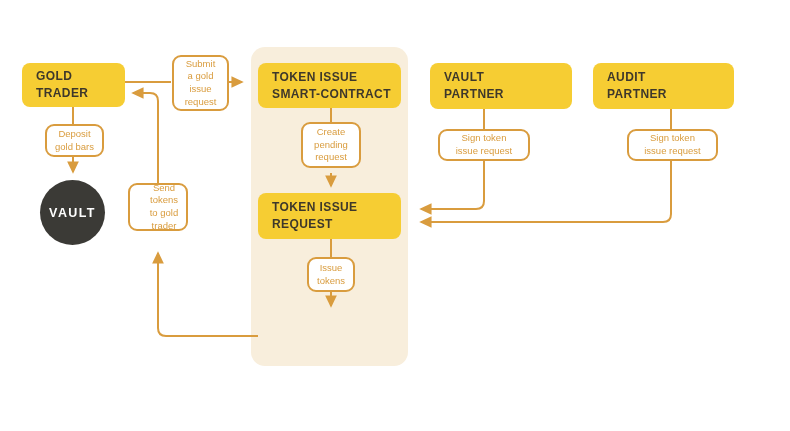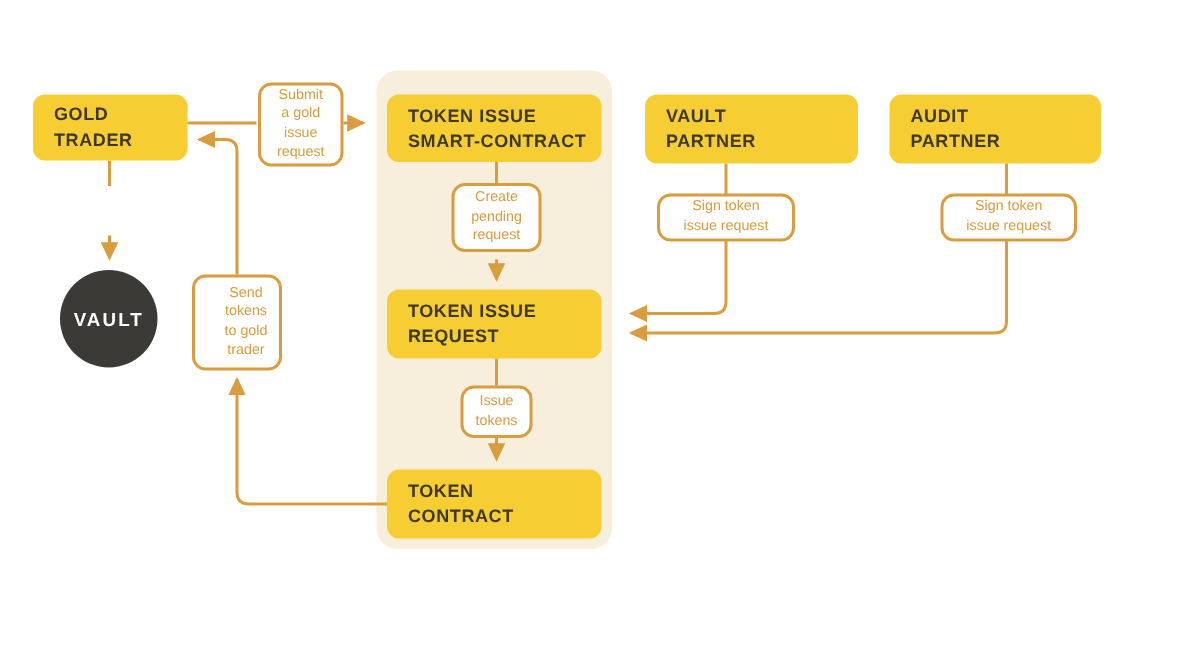--- a/index.html
+++ b/index.html
@@ -87,21 +87,21 @@
   
   #gold-trader          { left: 22px;  top: 63px;  width: 103px; height: 44px; }
   #smart-contract       { left: 258px; top: 63px;  width: 143px; height: 45px; }
   #token-issue-request  { left: 258px; top: 193px; width: 143px; height: 46px; }
   #token-contract       { left: 258px; top: 313px; width: 143px; height: 46px; }
   #vault-partner        { left: 430px; top: 63px;  width: 142px; height: 46px; }
   #audit-partner        { left: 593px; top: 63px;  width: 141px; height: 46px; }
 
   #deposit-gold-bars    { left: 45px;  top: 124px; width: 59px;  height: 33px; }
   #submit-request       { left: 172px; top: 55px;  width: 57px;  height: 56px; }
-  #send-tokens          { left: 128px; top: 183px; width: 60px;  height: 64px; padding-left: 12px; }
+  #send-tokens          { left: 128px; top: 183px; width: 60px;  height: 48px; padding-left: 12px; }
   #create-pending       { left: 301px; top: 122px; width: 60px;  height: 46px; }
   #issue-tokens         { left: 307px; top: 257px; width: 48px;  height: 35px; }
   #sign-vault           { left: 438px; top: 129px; width: 92px;  height: 32px; }
   #sign-audit           { left: 627px; top: 129px; width: 91px;  height: 32px; }
 </style>
 </head>
 <body>
 
 <div class="stage">
 
@@ -134,29 +134,29 @@
 
     <path class="conn" d="M158,183 V101 Q158,93 150,93 H133" marker-end="url(#arrowhead)"></path>
   </svg>
 
   <div class="node" id="gold-trader">GOLD
 TRADER</div>
   <div class="node" id="smart-contract">TOKEN ISSUE
 SMART-CONTRACT</div>
   <div class="node" id="token-issue-request">TOKEN ISSUE
 REQUEST</div>
-  <div class="node" id="token-contract">TOKEN
-CONTRACT</div>
   <div class="node" id="vault-partner">VAULT
 PARTNER</div>
   <div class="node" id="audit-partner">AUDIT
 PARTNER</div>
 
   <div class="circle">VAULT</div>
 
+  <div class="action" id="deposit-gold-bars">Deposit
+gold bars</div>
   <div class="action" id="submit-request">Submit
 a gold
 issue
 request</div>
   <div class="action" id="send-tokens">Send
 tokens
 to gold
 trader</div>
   <div class="action" id="create-pending">Create
 pending

